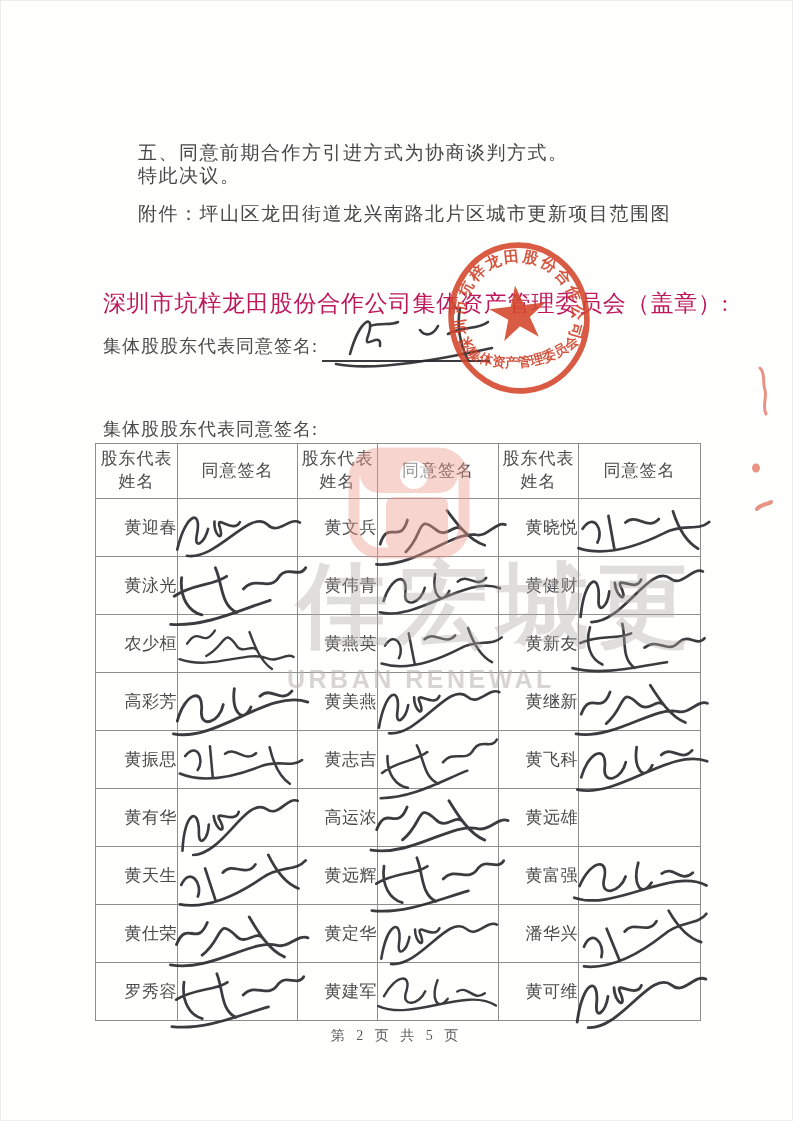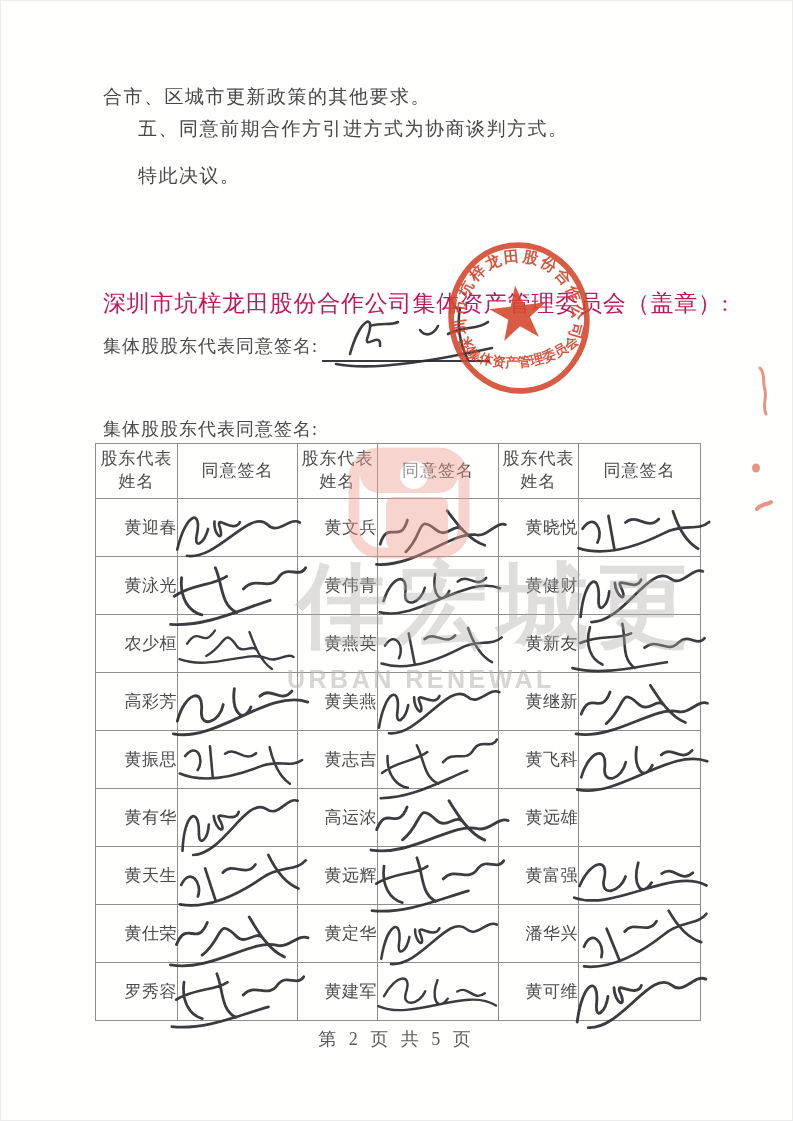--- a/index.html
+++ b/index.html
@@ -23,21 +23,21 @@
   
   table.sigtable{position:absolute;left:95px;top:443px;width:605px;border-collapse:collapse;table-layout:fixed;z-index:1;}
   table.sigtable th,table.sigtable td{
     border:1px solid #8e8e8e;padding:0;text-align:center;vertical-align:middle;
     font-weight:normal;color:#4a4a4c;overflow:visible;
   }
   table.sigtable th{height:54px;font-size:17px;line-height:1.35;white-space:pre-line;letter-spacing:1px;}
   table.sigtable td{height:57px;font-size:17px;letter-spacing:0.5px;text-align:right;}
   svg.sig{width:112px;height:46px;overflow:visible;display:block;margin:0 auto;}
   .ink{stroke:#2b2b30;stroke-width:2.3;fill:none;stroke-linecap:round;stroke-linejoin:round;opacity:.92;}
-  .footer{position:absolute;left:0;right:0;top:1027px;text-align:center;font-size:18px;letter-spacing:4px;color:#5a5a5c;}
+  .footer{position:absolute;left:0;right:0;top:1027px;text-align:center;font-size:14px;letter-spacing:4px;color:#5a5a5c;}
   .redmark{position:absolute;z-index:5;opacity:.75;}
 </style>
 </head>
 <body>
 
 <div class="page">
 
   <svg width="0" height="0" style="position:absolute" aria-hidden="true">
     <defs>
       <g id="sig-a">
@@ -51,23 +51,23 @@
         </g>
       <g id="sig-d">
           <path class="ink" d="M16,12 C12,28 18,40 28,44 M8,26 C24,18 40,22 52,16 M44,8 C48,22 44,38 56,46 M64,28 C76,18 84,34 94,22 C102,14 110,26 116,18 M2,48 C30,54 60,44 84,40"></path>
         </g>
       <g id="sig-e">
           <path class="ink" d="M10,36 C18,14 34,10 30,30 C28,44 44,40 48,26 M58,14 C54,32 62,44 70,30 M78,22 C88,14 94,30 104,20 M6,46 C40,56 86,16 116,30"></path>
         </g>
     </defs>
   </svg>
 
-  <div class="tline" style="left:103px;top:84px">合市、区城市更新政策的其他要求。</div>
-  <div class="tline" style="left:138px;top:116px">五、同意前期合作方引进方式为协商谈判方式。</div>
+  <div class="tline" style="left:138px;top:140px">五、同意前期合作方引进方式为协商谈判方式。</div>
   <div class="tline" style="left:138px;top:163px">特此决议。</div>
+  <div class="tline" style="left:138px;top:201px">附件：坪山区龙田街道龙兴南路北片区城市更新项目范围图</div>
 
   <div class="org">深圳市坑梓龙田股份合作公司集体资产管理委员会（盖章）:</div>
 
   <div class="lbl" style="left:103px;top:334px">集体股股东代表同意签名:</div>
   <div class="sign-underline"></div>
 
   <svg class="coll-sig" width="170" height="80" viewBox="0 0 170 80">
     <path class="ink" style="stroke-width:2.6" d="M24,58 C34,22 50,16 42,40 C36,56 56,34 54,50 M44,30 C56,26 64,30 72,26 M94,34 C100,42 108,38 112,30 M134,12 C130,34 136,52 142,64 M122,38 C136,30 152,34 162,26 M10,68 C50,76 120,62 166,52"></path>
   </svg>
 

